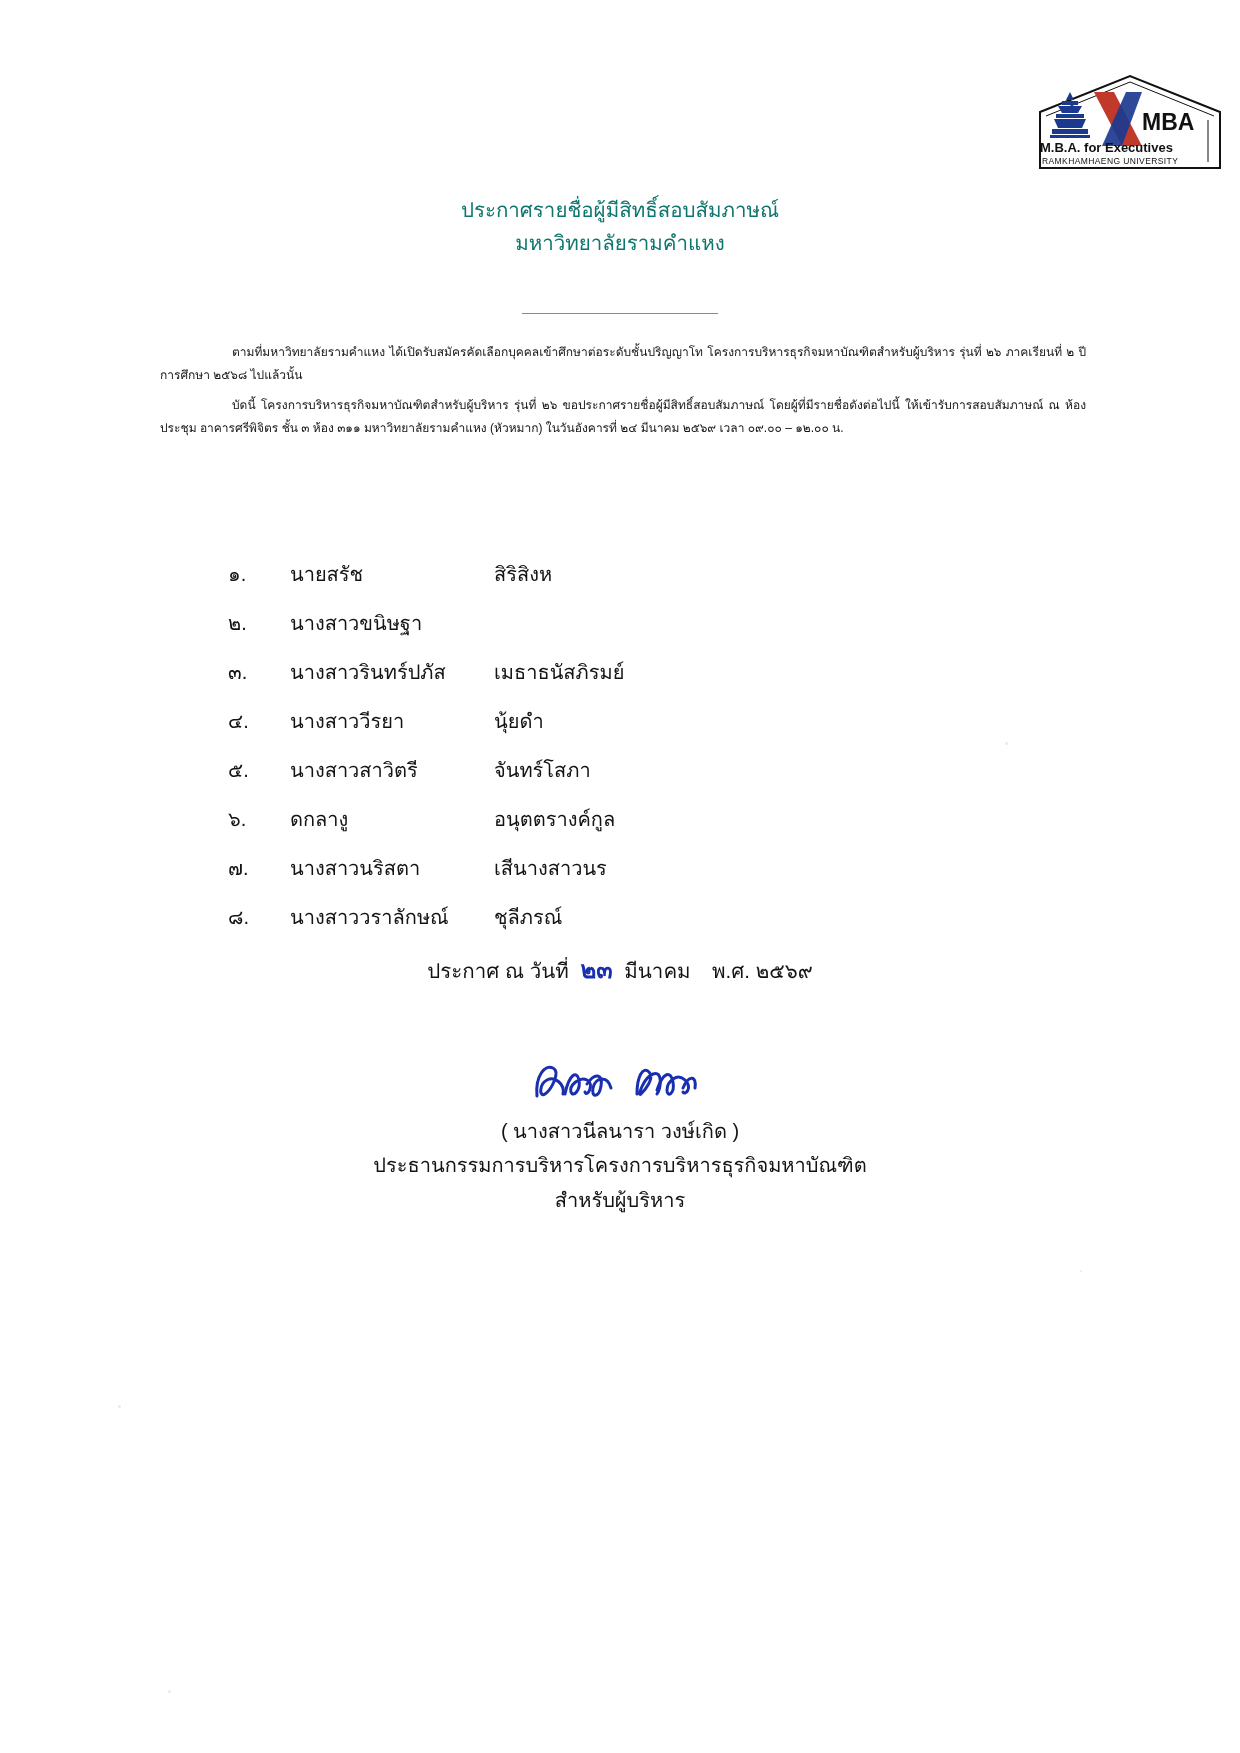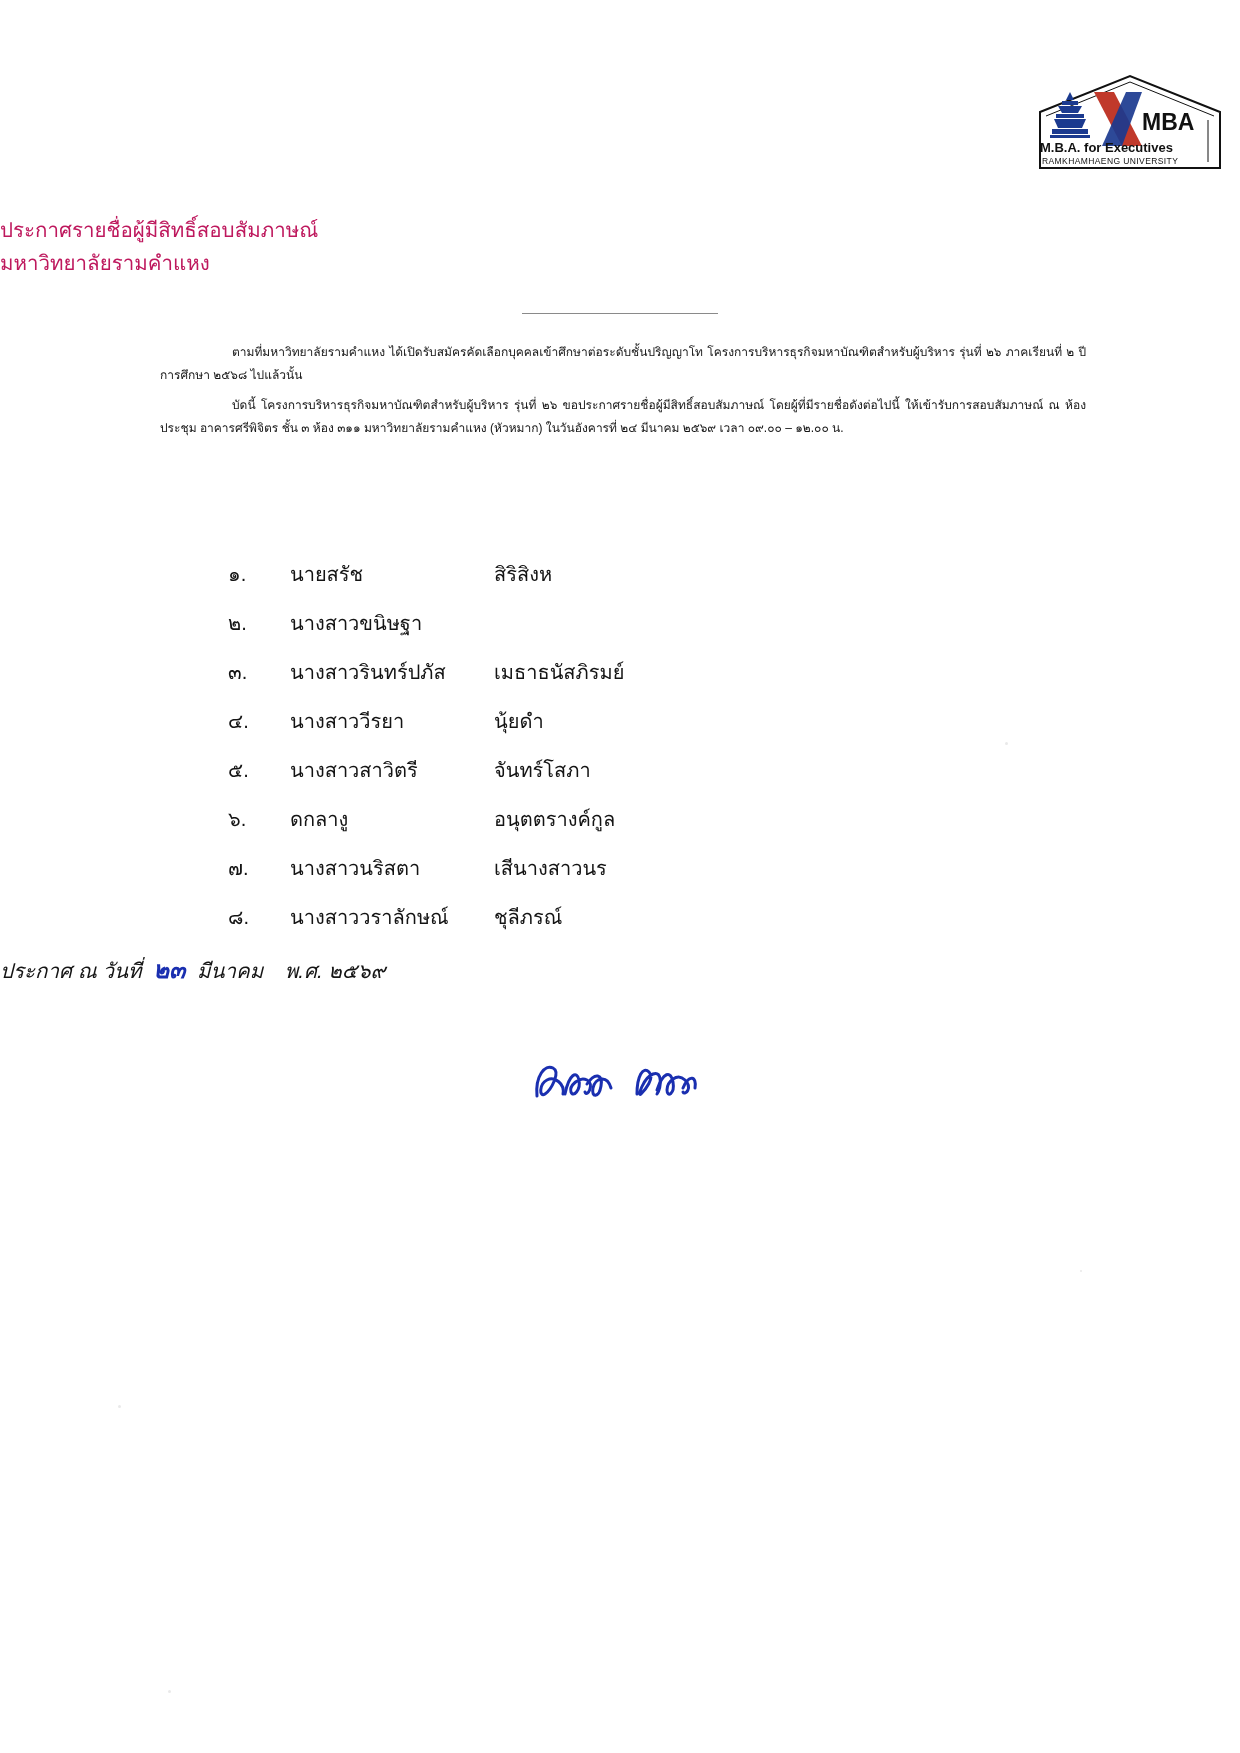--- a/index.html
+++ b/index.html
@@ -40,24 +40,24 @@
   .logo svg {
     display: block;
   }
 
   
   .heading-block {
     position: absolute;
     top: 193px;
     left: 0;
     width: 100%;
+    text-align: center;
     line-height: 1.62;
     font-size: 20.5px;
-    color: #be185d;
-    margin-top: 20px;
+    color: #0f766e;
   }
   .heading-block div {
     white-space: nowrap;
   }
 
   .rule {
     position: absolute;
     top: 313px;
     left: 50%;
     transform: translateX(-50%);
@@ -112,23 +112,23 @@
   .col-last {
     flex: 1 1 auto;
   }
 
   
   .announce {
     position: absolute;
     top: 950px;
     left: 0;
     width: 100%;
+    text-align: center;
     font-size: 20.5px;
     color: #141414;
-    font-style: italic;
   }
   .announce .pen-date {
     color: #1a2fb0;
     font-size: 24px;
     font-weight: bold;
     padding: 0 6px;
     font-family: "DejaVu Sans", sans-serif;
   }
   .announce span.gap {
     display: inline-block;
@@ -271,20 +271,25 @@
         <g fill="none" stroke="#1a2fb0" stroke-width="3" stroke-linecap="round" stroke-linejoin="round">
           <path d="M12,42 C10,22 20,10 28,14 C36,18 26,36 20,40 C14,44 14,30 22,26 C30,22 40,30 38,40"></path>
           <path d="M40,40 C44,20 52,16 54,26 C56,36 48,44 46,38 C44,32 54,22 62,26 C70,30 62,44 60,38"></path>
           <path d="M62,30 C70,18 78,20 76,32 C74,44 66,44 68,34 C70,24 82,20 86,34"></path>
           <path d="M112,40 C112,22 118,12 124,18 C130,24 120,36 116,40 C112,44 118,24 128,20 C138,16 136,34 132,40"></path>
           <path d="M132,36 C138,18 146,16 148,28 C150,40 142,44 142,36 C142,28 152,18 160,26 C168,34 160,42 158,38"></path>
           <path d="M158,34 C164,20 172,22 170,34"></path>
         </g>
       </svg>
     </div>
+    <div class="sig-lines">
+      <div>( นางสาวนีลนารา  วงษ์เกิด )</div>
+      <div>ประธานกรรมการบริหารโครงการบริหารธุรกิจมหาบัณฑิต</div>
+      <div>สำหรับผู้บริหาร</div>
+    </div>
   </div>
 
   <div class="speck" style="left:118px; top:1405px; width:3px; height:3px;"></div>
   <div class="speck" style="left:1005px; top:742px; width:3px; height:3px;"></div>
   <div class="speck" style="left:168px; top:1690px; width:3px; height:3px;"></div>
   <div class="speck" style="left:1080px; top:1270px; width:2px; height:2px;"></div>
 
 </div>
 
 </body></html>

